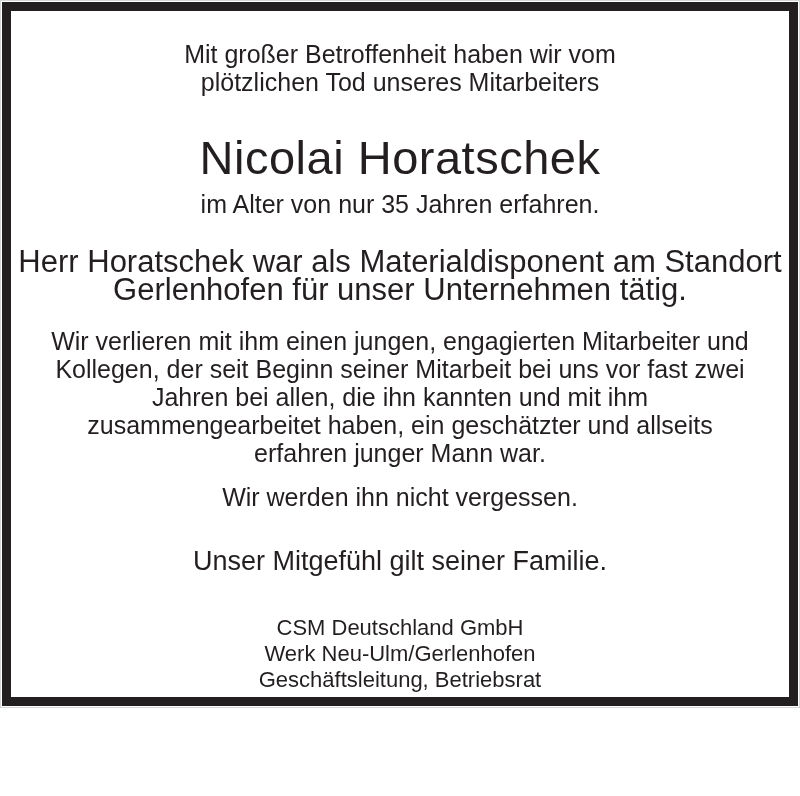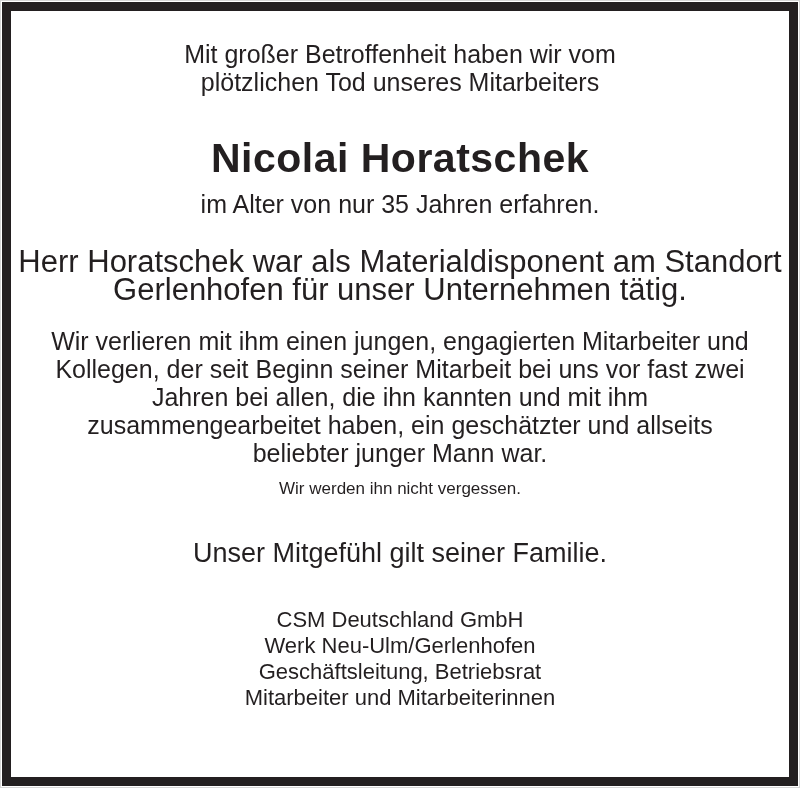--- a/index.html
+++ b/index.html
@@ -13,63 +13,63 @@
   body {
     width: 800px;
     height: 796px;
     overflow: hidden;
     font-family: "Liberation Sans", "DejaVu Sans", sans-serif;
     color: var(--ink);
   }
   .sheet {
     position: relative;
     width: 800px;
-    height: 788px;
+    height: 708px;
     background: var(--bg);
     box-shadow: inset 0 0 0 1px var(--edge);
   }
   .frame {
     position: absolute;
     left: 2px; top: 2px; right: 2px; bottom: 2px;
     border: 9px solid var(--frame);
     background: var(--bg);
     text-align: center;
     overflow: hidden;
   }
   .line { white-space: nowrap; }
 
   .intro {
     margin-top: 29px;
     font-size: 25px;
     line-height: 28px;
   }
   .name {
     margin-top: 30px;
-    font-size: 41px;
+    font-size: 47px;
     line-height: 64px;
-    font-weight: 700;
+    font-weight: 400;
     letter-spacing: 0.5px;
   }
   .age {
     font-size: 25px;
     line-height: 28px;
   }
   .role {
     margin-top: 30px;
     font-size: 31px;
     line-height: 28px;
   }
   .tribute {
     margin-top: 23px;
     font-size: 25px;
     line-height: 28px;
   }
   .remember {
-    margin-top: 8px;
-    font-size: 17px;
+    margin-top: 16px;
+    font-size: 25px;
     line-height: 28px;
   }
   .condolence {
     margin-top: 36px;
     font-size: 27px;
     line-height: 28px;
   }
   .signature {
     margin-top: 40px;
     font-size: 22px;
@@ -94,21 +94,21 @@
     <div class="role">
       <div class="line">Herr Horatschek war als Materialdisponent am Standort</div>
       <div class="line">Gerlenhofen für unser Unternehmen tätig.</div>
     </div>
 
     <div class="tribute">
       <div class="line">Wir verlieren mit ihm einen jungen, engagierten Mitarbeiter und</div>
       <div class="line">Kollegen, der seit Beginn seiner Mitarbeit bei uns vor fast zwei</div>
       <div class="line">Jahren bei allen, die ihn kannten und mit ihm</div>
       <div class="line">zusammengearbeitet haben, ein geschätzter und allseits</div>
-      <div class="line">beliebter junger Mann war.</div>
+      <div class="line">erfahren junger Mann war.</div>
     </div>
 
     <div class="remember line">Wir werden ihn nicht vergessen.</div>
 
     <div class="condolence line">Unser Mitgefühl gilt seiner Familie.</div>
 
     <div class="signature">
       <div class="line">CSM Deutschland GmbH</div>
       <div class="line">Werk Neu-Ulm/Gerlenhofen</div>
       <div class="line">Geschäftsleitung, Betriebsrat</div>

